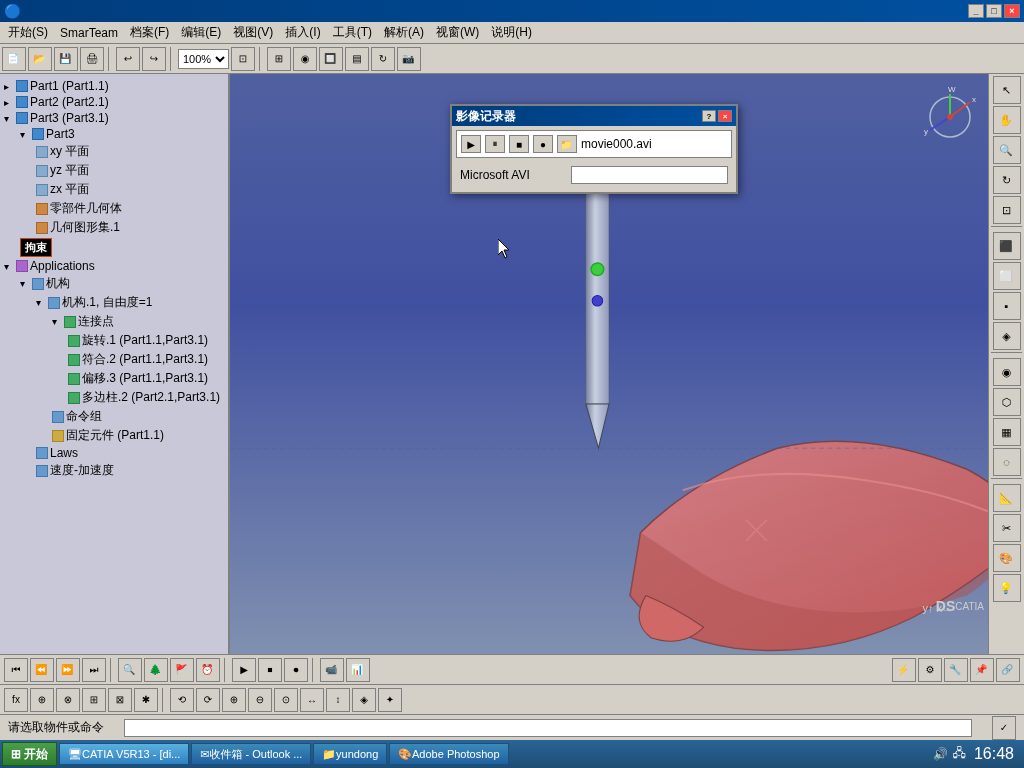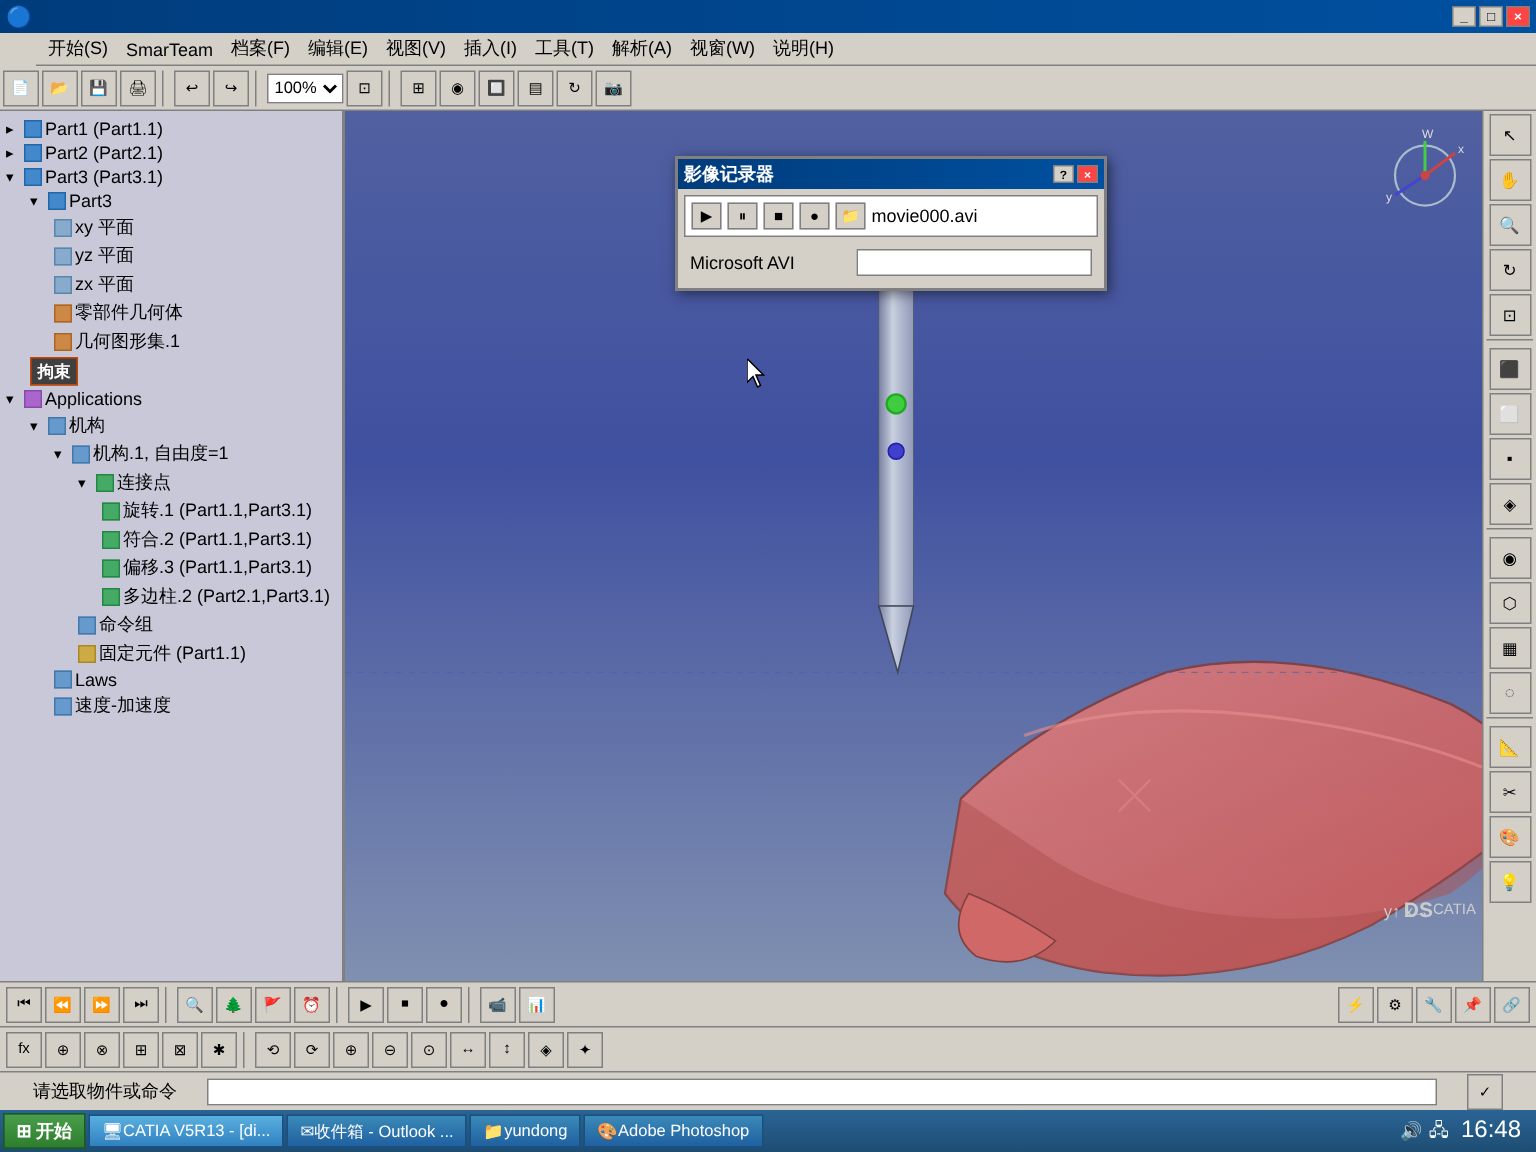--- a/index.html
+++ b/index.html
@@ -29,21 +29,20 @@
     }
 
     
     .menu-bar {
       background: #d4d0c8;
       height: 22px;
       display: flex;
       align-items: center;
       border-bottom: 1px solid #808080;
       padding: 0 2px;
-      margin-left: 24px;
     }
     .menu-item {
       padding: 2px 6px;
       font-size: 12px;
       cursor: pointer;
       height: 20px;
       display: flex; align-items: center;
     }
 
     
@@ -92,21 +91,21 @@
       color: #000;
       white-space: nowrap;
     }
     .indent1 { padding-left: 16px; }
     .indent2 { padding-left: 32px; }
     .indent3 { padding-left: 48px; }
     .indent4 { padding-left: 64px; }
 
     
     .constraint-badge {
-      background: #404040;
+      background: #000000;
       color: white;
       padding: 1px 4px;
       font-size: 11px;
       font-weight: bold;
       border: 1px solid #cc4400;
     }
 
     
     .viewport {
       flex: 1;
@@ -153,21 +152,21 @@
       align-items: center;
       padding: 0 4px;
       gap: 2px;
     }
     .status-bar {
       background: #d4d0c8;
       height: 26px;
       border-top: 1px solid #808080;
       display: flex;
       align-items: center;
-      padding: 0 22px;
+      padding: 0 8px;
       gap: 20px;
     }
     .status-input {
       flex: 1;
       height: 18px;
       background: white;
       border: 1px solid #808080;
       font-size: 11px;
       padding: 0 2px;
     }

